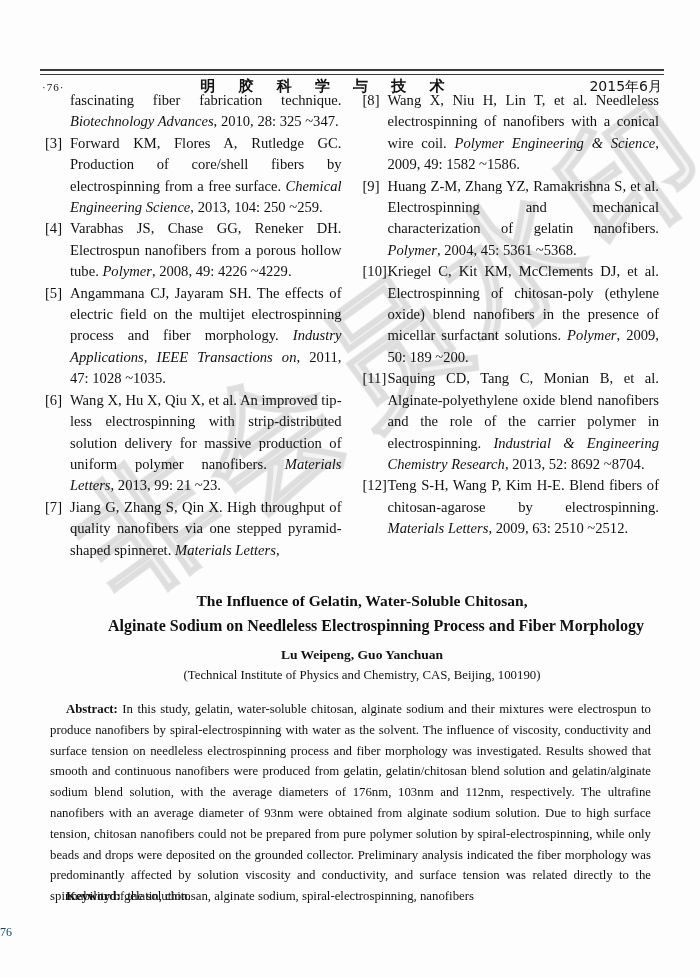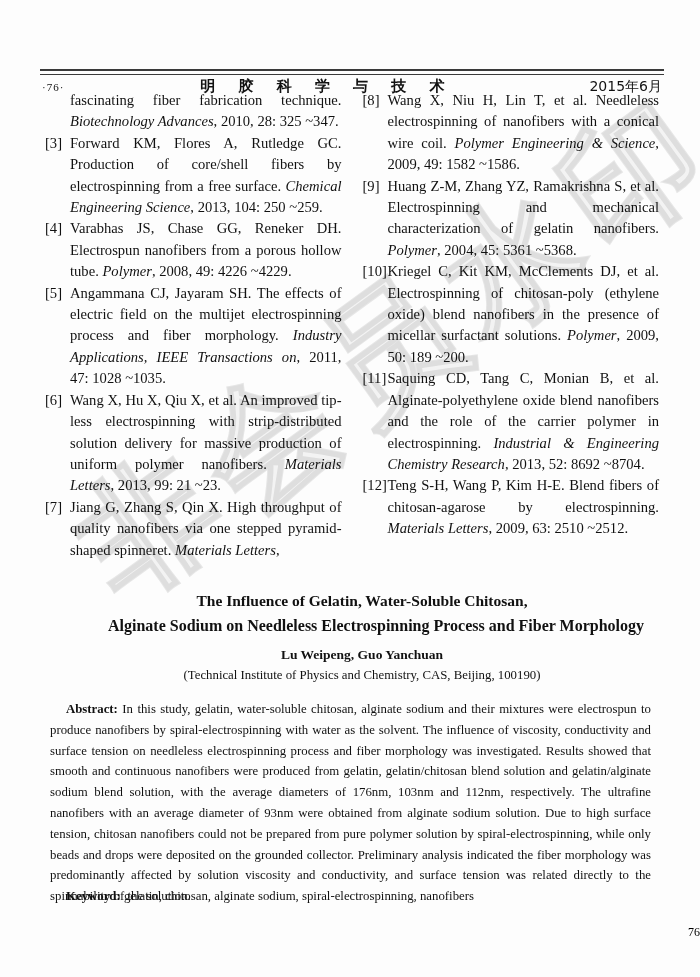--- a/index.html
+++ b/index.html
@@ -56,22 +56,22 @@
     position:absolute; left:50px; width:601px; top:699px;
     font-size:12.8px; line-height:20.8px; text-align:justify; z-index:1;
   }
   .abstract b, .keyword b { font-weight:bold;margin-left:16px; }
   .keyword {
     position:absolute; left:50px; width:601px; top:886px;
     font-size:12.8px; line-height:20px; z-index:1;
   }
   
   .page-number {
-    position:absolute; left:0; right:0; top:925px; text-align:right;
-    font-size:12px; color:#000000; z-index:1;
+    position:absolute; left:0; right:0; top:925px; text-align:left;
+    font-size:12px; color:#0c4a6e; z-index:1;
   }
 </style>
 </head>
 <body>
 
 <div class="page">
 
   <div class="watermark">非会员水印</div>
 
   <div class="header">

